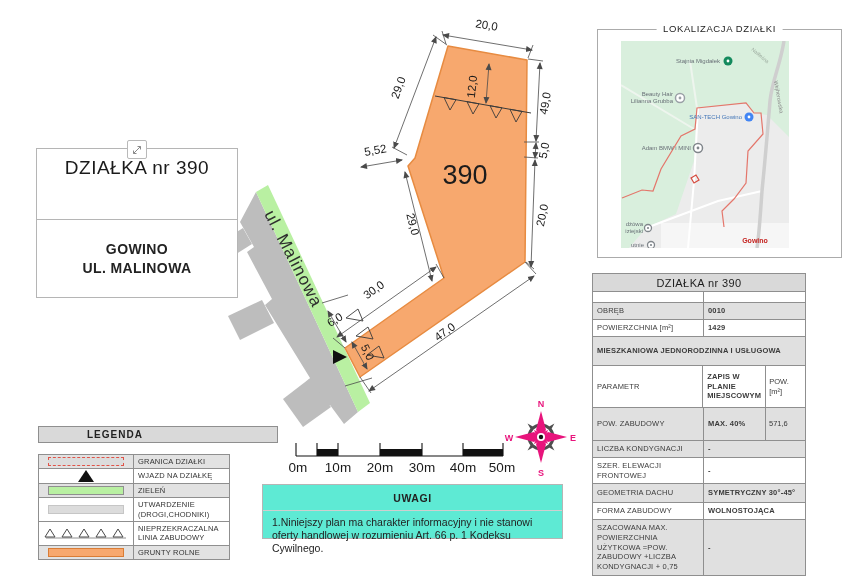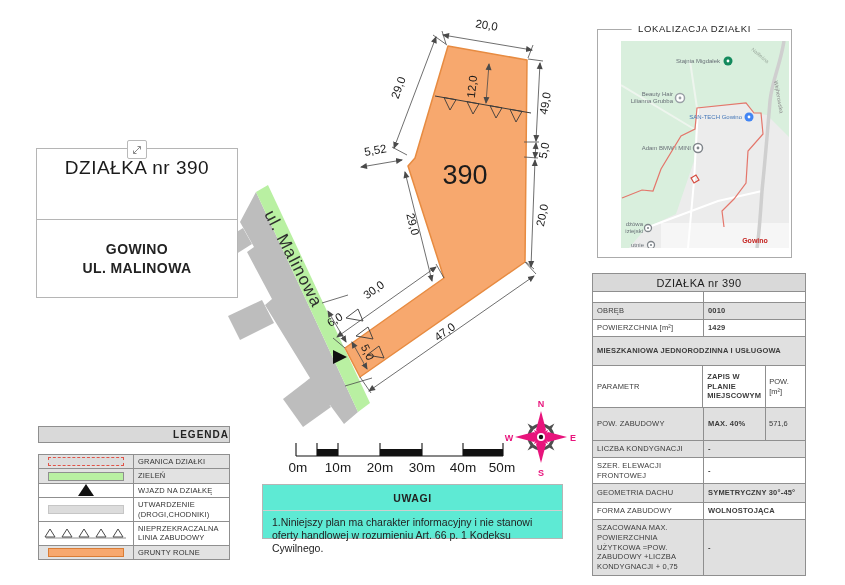--- a/index.html
+++ b/index.html
@@ -12,42 +12,42 @@
   .title-card{left:36px;top:148px;width:200px;height:148px;border:1px solid #b5b5b5;background:#fff;}
   .tc-top{height:70px;border-bottom:1px solid #b5b5b5;display:flex;align-items:flex-start;justify-content:center;}
   .tc-title{margin-top:8px;font-size:19px;font-weight:500;letter-spacing:.5px;color:#1b1b1b;}
   .tc-bottom{height:77px;display:flex;flex-direction:column;align-items:center;justify-content:center;
              font-size:14px;font-weight:700;letter-spacing:.4px;line-height:1.35;color:#222;}
   .expand-icon{position:absolute;left:50%;top:-9px;transform:translateX(-50%);width:18px;height:17px;
                background:#fff;border:1px solid #b9b9b9;border-radius:2px;display:flex;align-items:center;justify-content:center;}
 
   
   .legend-header{left:38px;top:426px;width:190px;height:15px;background:#d9d9d9;border:1px solid #8f8f8f;
-                 display:flex;align-items:center;justify-content:flex-end;font-size:10px;font-weight:700;letter-spacing:1px;color:#222;}
+                 display:flex;align-items:center;justify-content:flex-start;font-size:10px;font-weight:700;letter-spacing:1px;color:#222;padding-left:48px;}
   .legend-table{left:38px;top:454px;width:190px;border:1px solid #8f8f8f;background:#fff;}
   .legend-row{display:flex;border-bottom:1px solid #8f8f8f;}
   .legend-row:last-child{border-bottom:none;}
   .legend-row.shade{background:#e2e2e2;}
   .legend-sym{width:94px;border-right:1px solid #8f8f8f;display:flex;align-items:center;justify-content:center;}
   .legend-lab{flex:1;padding:2px 4px;font-size:7.5px;color:#333;display:flex;align-items:center;line-height:1.25;letter-spacing:.2px;}
   .sw{height:9px;width:76px;box-sizing:border-box;}
   .sw-granica{background:#dcdcdc;border:1.5px dashed #e05348;}
   .sw-zielen{background:#b9f0a2;border:1px solid #8f8f8f;}
   .sw-utward{background:#dcdcdc;border:1px solid #c6c6c6;}
   .sw-grunty{background:#f7a86e;border:1px solid #d97c35;}
   .tri-black{width:0;height:0;border-left:8px solid transparent;border-right:8px solid transparent;border-bottom:12px solid #111;}
 
   
   .uwagi{left:262px;top:484px;width:301px;height:55px;border:1px solid #b5b5b5;background:#5eead4;box-sizing:border-box;}
   .uwagi-title{text-align:center;font-size:10.5px;font-weight:700;letter-spacing:.6px;padding:7px 0 6px;color:#222;}
   .uwagi-div{border-top:1px solid #cfcfcf;}
   .uwagi-text{padding:5px 9px;font-size:10.5px;line-height:1.25;color:#222;}
 
   
-  .map-box{left:597px;top:29px;width:195px;height:229px;border:1px solid #ababab;background:#fff;box-sizing:border-box;}
+  .map-box{left:597px;top:29px;width:245px;height:229px;border:1px solid #ababab;background:#fff;box-sizing:border-box;}
   .map-title{position:absolute;left:50%;top:-7px;transform:translateX(-50%);background:#fff;padding:0 7px;
              font-size:9.5px;letter-spacing:.6px;font-weight:500;color:#222;white-space:nowrap;}
 
   
   .info-table{left:592px;top:273px;width:212px;border:1px solid #8f8f8f;background:#fff;font-size:7.5px;color:#3b3b3b;}
   .it-header{height:17px;background:#d9d9d9;border-bottom:1px solid #8f8f8f;display:flex;align-items:center;justify-content:center;
              font-size:11px;font-weight:500;letter-spacing:.4px;color:#1d1d1d;}
   .it-row{display:flex;border-bottom:1px solid #8f8f8f;background:#fff;}
   .it-row:last-child{border-bottom:none;}
   .it-row.shade{background:#e0e0e0;}
@@ -218,31 +218,31 @@
   <div class="abs legend-header">
     <span>LEGENDA</span>
   </div>
   <div class="abs legend-table">
     <div class="legend-row shade">
       <div class="legend-sym">
           <div class="sw sw-granica"></div>
         </div>
       <div class="legend-lab">GRANICA DZIAŁKI</div>
     </div>
+    <div class="legend-row">
+      <div class="legend-sym">
+          <div class="tri-black"></div>
+        </div>
+      <div class="legend-lab">WJAZD NA DZIAŁKĘ</div>
+    </div>
     <div class="legend-row shade">
       <div class="legend-sym">
           <div class="sw sw-zielen"></div>
         </div>
       <div class="legend-lab">ZIELEŃ</div>
-    </div>
-    <div class="legend-row">
-      <div class="legend-sym">
-          <div class="tri-black"></div>
-        </div>
-      <div class="legend-lab">WJAZD NA DZIAŁKĘ</div>
     </div>
     <div class="legend-row">
       <div class="legend-sym">
           <div class="sw sw-utward"></div>
         </div>
       <div class="legend-lab">UTWARDZENIE (DROGI,CHODNIKI)</div>
     </div>
     <div class="legend-row">
       <div class="legend-sym">
         <svg width="84" height="14" viewBox="0 0 84 14">

